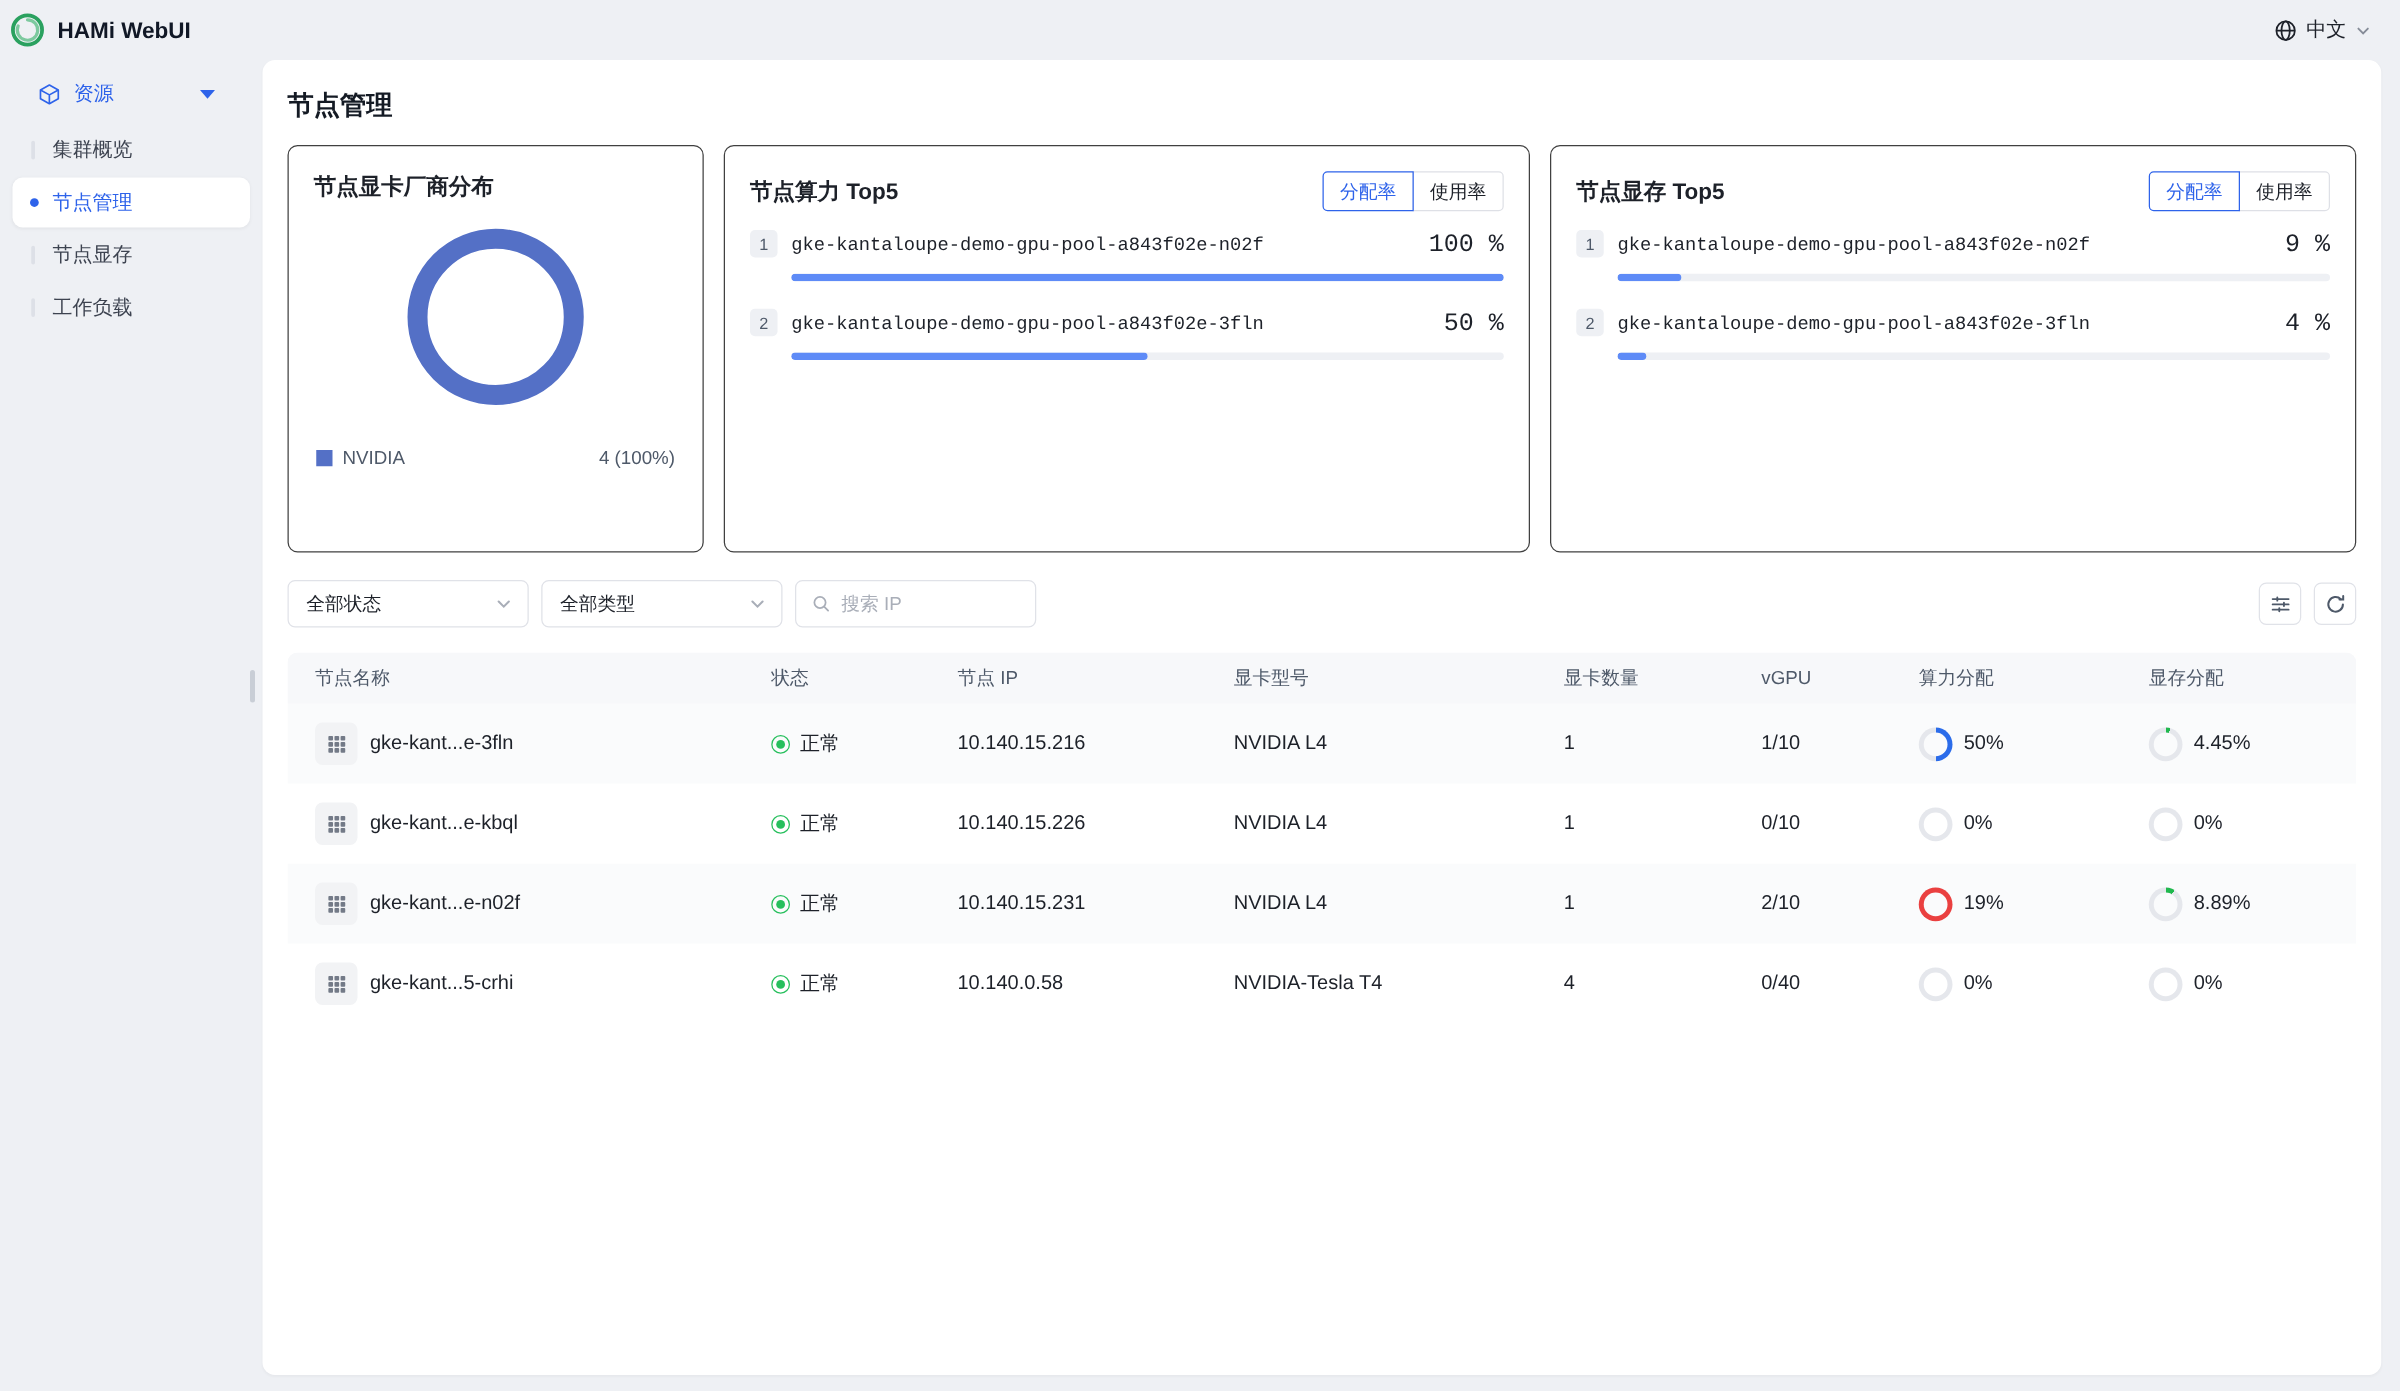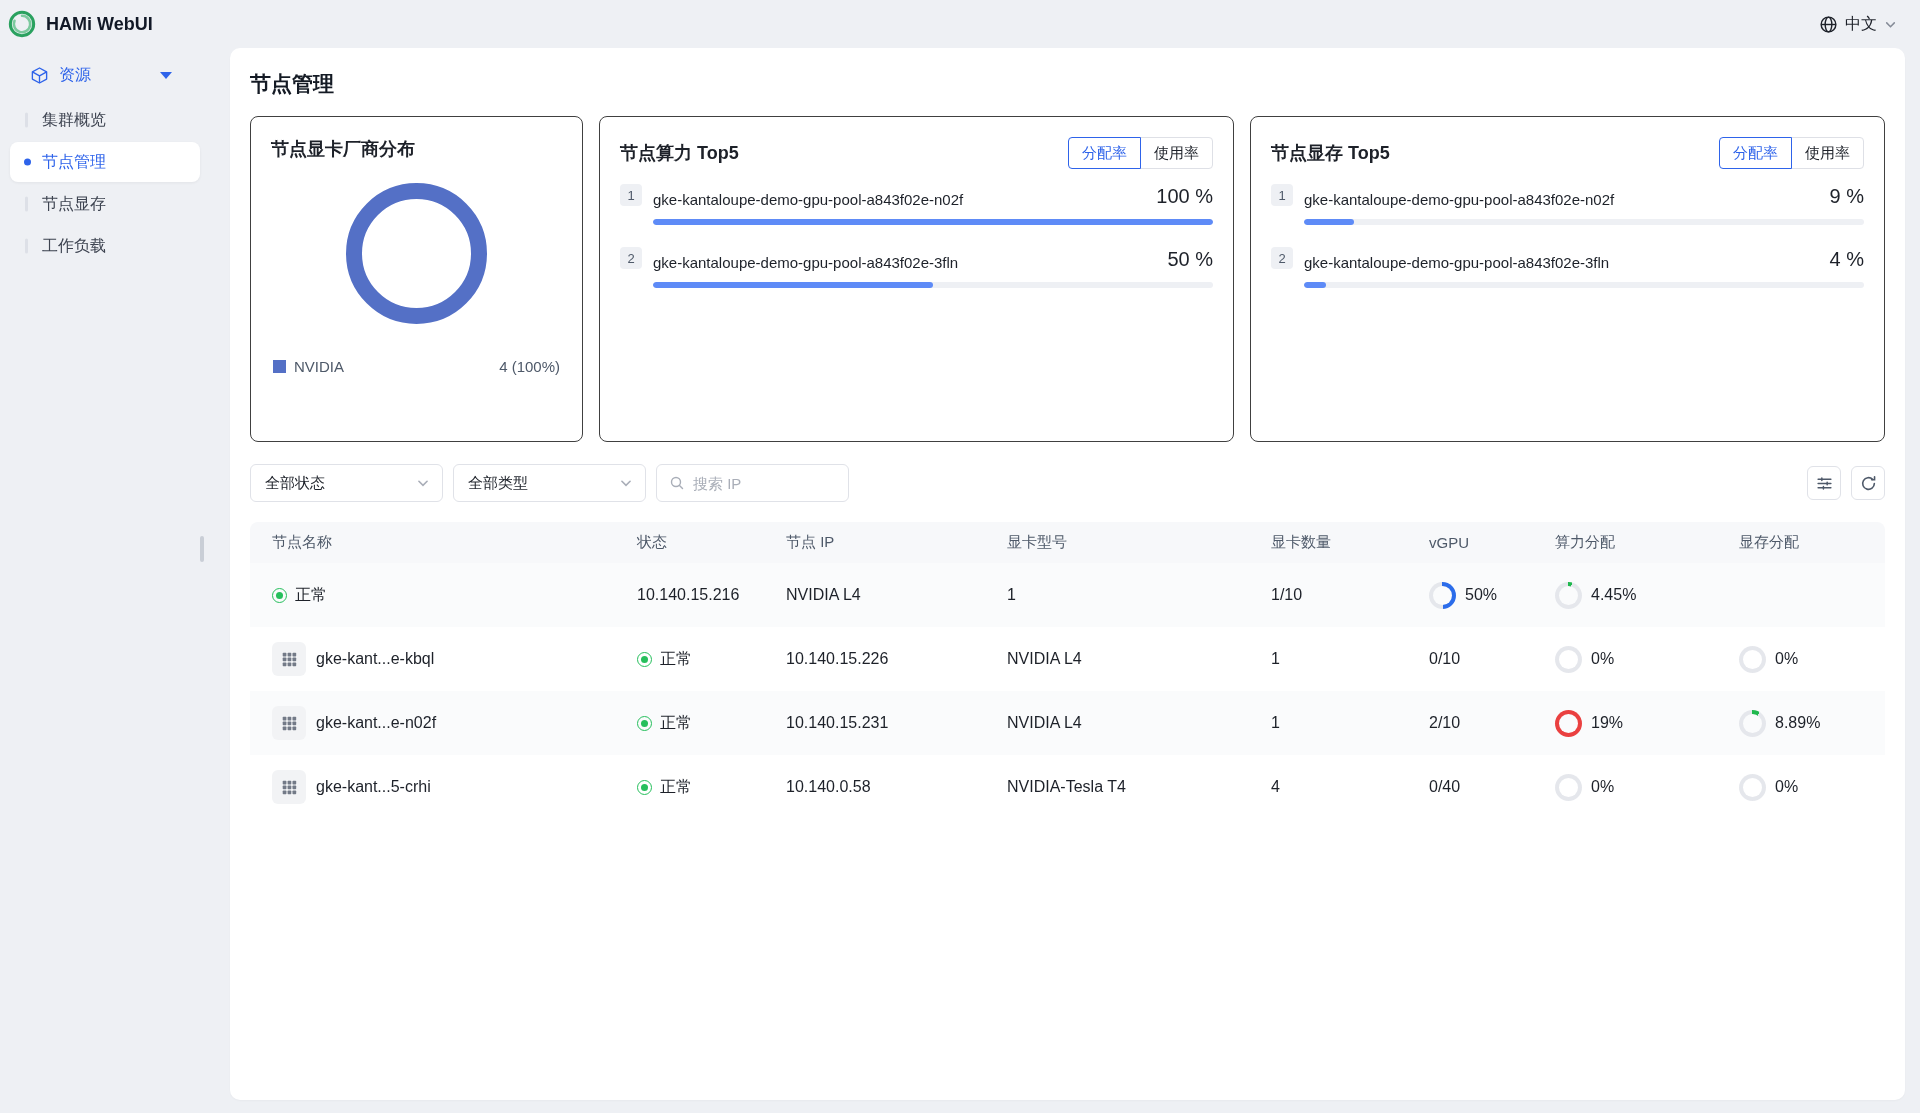--- a/index.html
+++ b/index.html
@@ -21,21 +21,21 @@
   }
   .brand { display: flex; align-items: center; gap: 10px; }
   .brand .logo { width: 28px; height: 28px; }
   .brand-title { font-size: 18px; font-weight: bold; color: #111826; }
   .lang { display: flex; align-items: center; gap: 7px; cursor: pointer; color: #1d2129; }
   .lang .globe { width: 19px; height: 19px; color: #1d2129; }
   .lang-label { font-size: 16px; }
   .lang .chev { width: 13px; height: 13px; color: #868c98; }
 
   
-  .layout { display: flex; align-items: stretch; gap: 20px; }
+  .layout { display: flex; align-items: stretch; }
   .sidebar { width: 210px; flex: none; padding-top: 6px; }
   .panel {
     flex: 1;
     margin: 0 15px 12px 0;
     background: #fff;
     border-radius: 10px;
     height: 1052px;
     padding: 22px 20px 0 20px;
     box-shadow: 0 1px 2px rgba(0,0,0,0.03);
     overflow: hidden;
@@ -124,21 +124,21 @@
 
   .top5-list { margin-top: 16px; }
   .top5-item { display: flex; align-items: flex-start; margin-bottom: 23px; }
   .rank-badge {
     width: 22px; height: 22px; border-radius: 4px; flex: none;
     background: #eef0f4; color: #4e5969;
     font-size: 13px; display: flex; align-items: center; justify-content: center;
     margin-top: -1px;
   }
   .top5-body { flex: 1; margin-left: 11px; }
-  .top5-line { display: flex; align-items: flex-end; justify-content: space-between; }
+  .top5-line { display: flex; align-items: center; justify-content: space-between; font-family: Liberation Mono, monospace; }
   .top5-name { font-size: 15px; color: #1d2129; }
   .top5-value { font-size: 20px; color: #1d2129; }
   .bar { height: 6px; border-radius: 3px; background: #eef0f4; margin-top: 11px; overflow: hidden; }
   .bar-fill { display: block; height: 100%; border-radius: 3px; background: #5e8bf7; width: calc(var(--pct, 0) * 1%); }
 
   
   .filter-row { display: flex; align-items: center; gap: 10px; margin-top: 22px; }
   .select {
     width: 193px; height: 38px;
     border: 1px solid #e0e2e8; border-radius: 6px; background: #fff;
@@ -401,20 +401,36 @@
         <div class="th">节点 IP</div>
         <div class="th">显卡型号</div>
         <div class="th">显卡数量</div>
         <div class="th">vGPU</div>
         <div class="th">算力分配</div>
         <div class="th">显存分配</div>
       </div>
 
       <div class="trow">
         <div class="cell">
+          <span class="node-icon">
+            <svg viewBox="0 0 16 16" fill="currentColor">
+                <rect x="1.6" y="1.6" width="3.5" height="3.5" rx="0.7"></rect>
+                <rect x="6.2" y="1.6" width="3.5" height="3.5" rx="0.7"></rect>
+                <rect x="10.8" y="1.6" width="3.5" height="3.5" rx="0.7"></rect>
+                <rect x="1.6" y="6.2" width="3.5" height="3.5" rx="0.7"></rect>
+                <rect x="6.2" y="6.2" width="3.5" height="3.5" rx="0.7"></rect>
+                <rect x="10.8" y="6.2" width="3.5" height="3.5" rx="0.7"></rect>
+                <rect x="1.6" y="10.8" width="3.5" height="3.5" rx="0.7"></rect>
+                <rect x="6.2" y="10.8" width="3.5" height="3.5" rx="0.7"></rect>
+                <rect x="10.8" y="10.8" width="3.5" height="3.5" rx="0.7"></rect>
+              </svg>
+          </span>
+          <span class="node-name">gke-kant...e-3fln</span>
+        </div>
+        <div class="cell">
             <span class="status-dot"></span>
             <span>正常</span>
           </div>
         <div class="cell">10.140.15.216</div>
         <div class="cell">NVIDIA L4</div>
         <div class="cell">1</div>
         <div class="cell">1/10</div>
         <div class="cell">
             <span class="ring" style="--pct: 50; --rc: #2b6cea;"></span>
             <span class="ring-label">50%</span>

